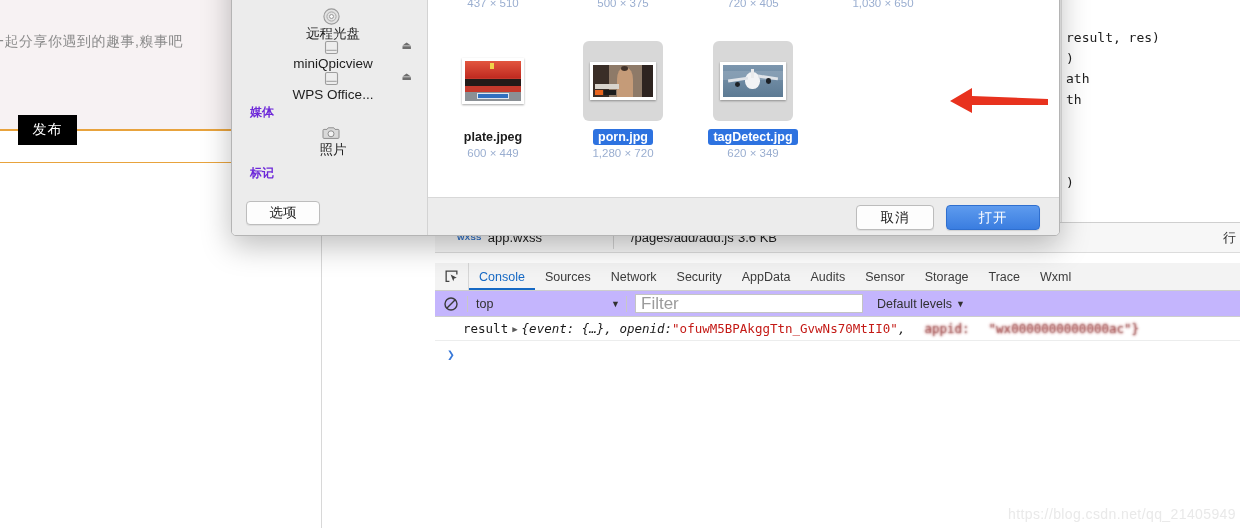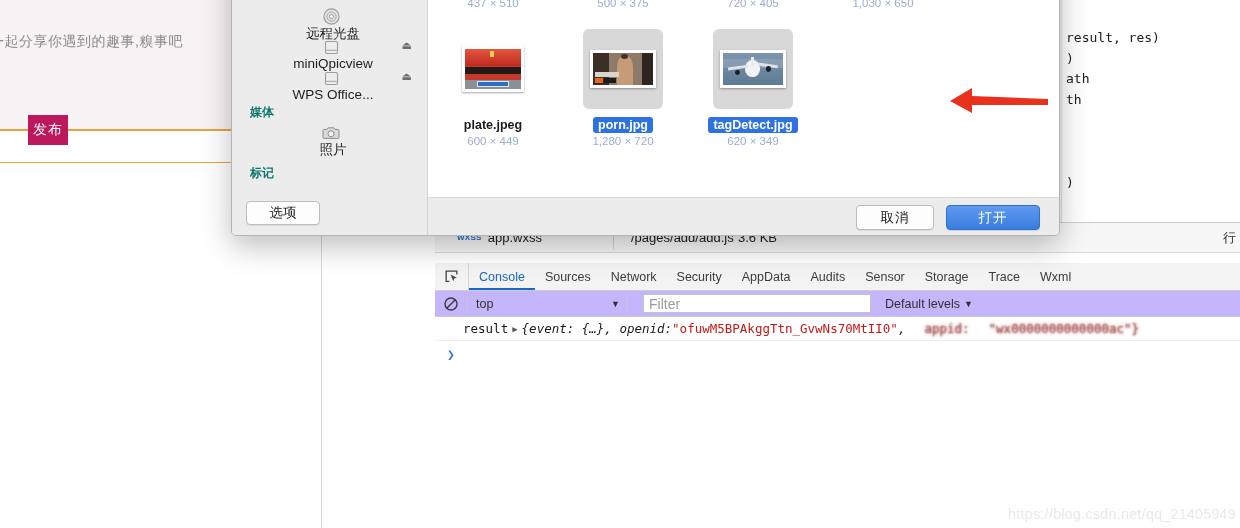--- a/index.html
+++ b/index.html
@@ -26,22 +26,22 @@
   }
   .mp-divider {
     position: absolute; left: 0; top: 129px; width: 322px; height: 2px;
     background: #e8a33d;
   }
   .mp-toolbar {
     position: absolute; left: 0; top: 131px; width: 322px; height: 32px;
     background: #ffffff; border-bottom: 1px solid #e8a33d;
   }
   .mp-publish {
-    position: absolute; left: 28px; top: 115px; width: 40px; height: 30px;
-    background: #be185d; color: #ffffff; font-size: 14px;
+    position: absolute; left: 18px; top: 115px; width: 59px; height: 30px;
+    background: #000000; color: #ffffff; font-size: 14px;
     display: flex; align-items: center; justify-content: center; letter-spacing: 1px;
   }
 
   
   .code-pane {
     position: absolute; left: 1062px; top: 0; width: 178px; height: 232px;
     background: #ffffff; font-family: "DejaVu Sans Mono", monospace;
     font-size: 13px; color: #202020; overflow: hidden;
   }
   .code-pane .ln { position: absolute; white-space: pre; }
@@ -92,22 +92,22 @@
     border-bottom: 1px solid #cdcdcd; display: flex; align-items: center;
   }
   .clear-icon { width: 32px; display: flex; align-items: center; justify-content: center; }
   .vsep { width: 1px; height: 16px; background: #c8c8c8; }
   .ctx-select {
     width: 150px; height: 20px; margin-left: 8px; display: flex;
     align-items: center; justify-content: space-between; padding-right: 6px;
     font-size: 12.5px; color: #303030;
   }
   .filter-input {
-    width: 228px; height: 19px; margin-left: 16px; background: #ffffff;
-    border: 1px solid #c4c4c4; font-size: 14px; color: #9b9b9b;
+    width: 228px; height: 19px; margin-left: 8px; background: #ffffff;
+    border: 1px solid #c4c4c4; font-size: 17px; color: #9b9b9b;
     display: flex; align-items: center; padding-left: 5px;
   }
   .levels {
     margin-left: 14px; font-size: 12.5px; color: #303030;
     display: flex; align-items: center; gap: 4px;
   }
 
   .console-body { position: relative; background: #ffffff; height: 200px; }
   .c-line {
     position: relative; height: 24px; border-bottom: 1px solid #eceded;
@@ -134,21 +134,21 @@
     position: absolute; left: 231px; top: -62px; width: 829px; height: 298px;
     background: #ececec; border: 1px solid #b4b4b4;
     border-radius: 5px; box-shadow: 0 10px 30px rgba(0,0,0,.26);
     overflow: hidden;
   }
   .dlg-sidebar {
     position: absolute; left: 0; top: 0; width: 196px; height: 298px;
     background: #ececec; border-right: 1px solid #d3d3d3;
   }
   .sb-group-title {
-    position: absolute; font-size: 12px; font-weight: bold; color: #0f766e; left: 18px;
+    position: absolute; font-size: 12px; font-weight: bold; color: #6d28d9; left: 18px;
   }
   .sb-item {
     position: absolute; left: 10px; width: 178px; height: 24px;
     display: flex; align-items: center; font-size: 13.5px; color: #1e1e1e; flex-direction: column;
   }
   .sb-icon { width: 24px; display: flex; align-items: center; justify-content: center; }
   .sb-label { margin-left: 4px; white-space: nowrap; }
   .eject { position: absolute; right: 8px; font-size: 11px; color: #6d6d6d; }
   .opt-btn {
     position: absolute; left: 14px; top: 262px; width: 74px; height: 24px;
@@ -363,21 +363,21 @@
             <span class="dim-top">500 × 375</span>
           </div>
         <div class="cell">
             <span class="dim-top">720 × 405</span>
           </div>
         <div class="cell">
             <span class="dim-top">1,030 × 650</span>
           </div>
       </div>
 
-      <div class="grid-row" style="top:90px;">
+      <div class="grid-row" style="top:102px;">
 
         <div class="cell">
           <div class="thumb-wrap">
             <div class="pic" style="width:62px;height:46px;">
               <div style="position:absolute;inset:0;background:#c5392c;"></div>
               <div style="position:absolute;left:0;top:0;width:100%;height:42%;background:linear-gradient(#e2563f,#c02a20);"></div>
               <div style="position:absolute;left:0;top:44%;width:100%;height:18%;background:#231a18;"></div>
               <div style="position:absolute;left:0;bottom:0;width:100%;height:22%;background:#8b9095;"></div>
               <div style="position:absolute;left:22%;bottom:4%;width:56%;height:16%;background:#2f6fc0;border:1px solid #dfe6ef;"></div>
               <div style="position:absolute;left:45%;top:6%;width:7%;height:14%;background:#f0d24a;"></div>

